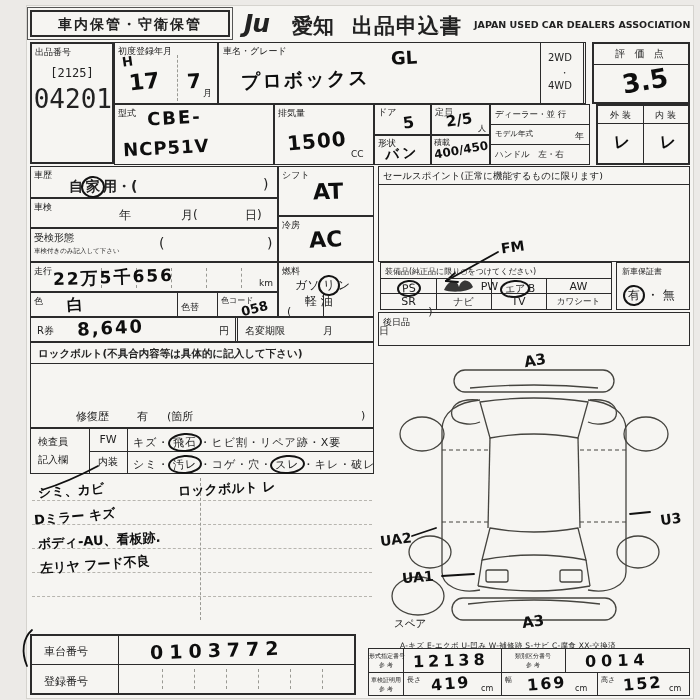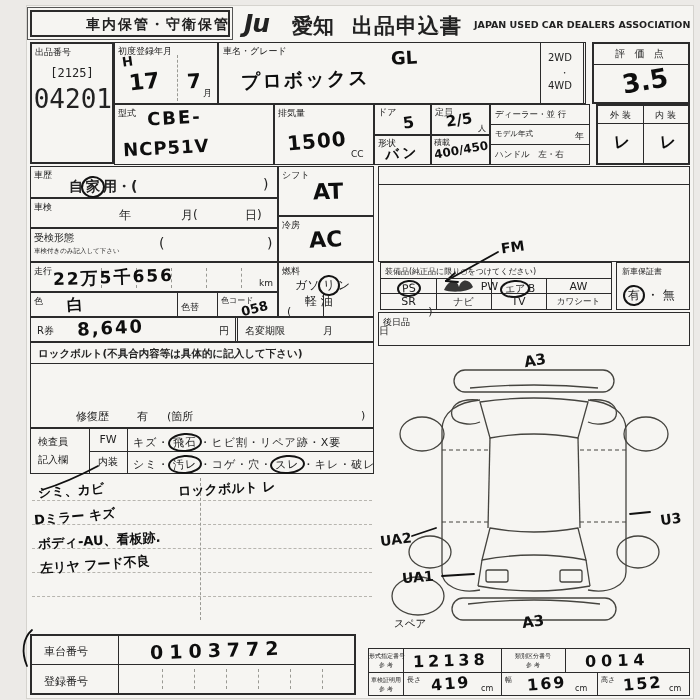--- a/index.html
+++ b/index.html
@@ -26,21 +26,21 @@
   .dgmd{stroke:#45443f;stroke-width:1.2;fill:none;stroke-dasharray:4,3;}
   .ink{stroke:#111;stroke-width:1.8;fill:none;stroke-linecap:round;}
 </style>
 </head>
 <body>
 
 <div class="stage">
   <div class="sheet"></div>
 
   <div class="box b2" style="left:30px;top:10px;width:200px;height:27px;outline:1px solid #555;outline-offset:2px;">
-    <div class="pr ctr" style="left:0;top:4px;width:196px;font-size:14px;font-weight:700;letter-spacing:2px;margin-left:28px;">車内保管・守衛保管</div>
+    <div class="pr ctr" style="left:0;top:4px;width:196px;font-size:14px;font-weight:700;letter-spacing:2px;">車内保管・守衛保管</div>
   </div>
   <div class="pr" style="left:244px;top:9px;font-size:25px;font-weight:900;font-style:italic;letter-spacing:-1px;">Ju</div>
   <div class="pr" style="left:292px;top:12px;font-size:21px;font-weight:800;">愛知</div>
   <div class="pr" style="left:352px;top:12px;font-size:21px;font-weight:800;letter-spacing:1px;">出品申込書</div>
   <div class="pr" style="left:474px;top:19px;font-size:9.5px;font-weight:700;">JAPAN USED CAR DEALERS ASSOCIATION</div>
 
   <div class="box b2" style="left:30px;top:42px;width:84px;height:122px;">
     <div class="lbl" style="left:3px;top:2px;">出品番号</div>
     <div class="pr ctr mono" style="left:0;top:22px;width:80px;font-size:12px;">[2125]</div>
     <div class="pr ctr mono" style="left:0;top:40px;width:80px;font-size:26px;text-align:right;">04201</div>
@@ -175,20 +175,21 @@
   <div class="box" style="left:278px;top:262px;width:96px;height:56px;">
     <div class="lbl" style="left:3px;top:2px;">燃料</div>
     <div class="pr" style="left:16px;top:12px;font-size:12px;">
       <span>ガソ</span><span class="circ">リ</span><span>ン</span>
     </div>
     <div class="pr" style="left:26px;top:30px;font-size:12px;">軽 油</div>
     <div class="pr" style="left:8px;top:41px;font-size:11px;letter-spacing:26px;">(　　　)</div>
   </div>
 
   <div class="box" style="left:378px;top:166px;width:312px;height:96px;">
+    <div class="pr" style="left:4px;top:3px;font-size:9.5px;">セールスポイント(正常に機能するものに限ります)</div>
     <div class="dh" style="left:0;top:17px;width:310px;border-top:1px solid #2b2b2b;"></div>
     <div class="hw" style="left:122px;top:72px;font-size:14px;transform:rotate(-8deg);">FM</div>
   </div>
   <svg class="svgabs" style="left:436px;top:248px;" width="70" height="40">
     <path class="ink" d="M62,4 L10,33"></path>
       <path class="ink" d="M10,33 l9,-8"></path>
       <path class="ink" d="M10,33 l12,1"></path>
   </svg>
 
   <div class="box" style="left:380px;top:262px;width:232px;height:48px;">
@@ -317,20 +318,21 @@
     <path class="ink" d="M34,190 L58,182"></path>
     <text x="2" y="198" font-size="14" font-weight="700" fill="#111" transform="rotate(-7 20 192)">UA2</text>
     <path class="ink" d="M252,168 L272,166"></path>
     <text x="282" y="178" font-size="14" font-weight="700" fill="#111" transform="rotate(-8 292 172)">U3</text>
     <path class="ink" d="M64,230 L96,228"></path>
     <text x="24" y="236" font-size="14" font-weight="700" fill="#111" transform="rotate(-5 40 230)">UA1</text>
     <text x="144" y="281" font-size="15" font-weight="700" fill="#111" transform="rotate(-7 152 276)">A3</text>
     <text x="16" y="281" font-size="10.5" fill="#222">スペア</text>
   </svg>
 
+  <div class="pr" style="left:400px;top:641px;font-size:7.5px;letter-spacing:0.3px;">A-キズ  E-エクボ  U-凹み  W-補修跡  S-サビ  C-腐食  XX-交換済</div>
 
   <div class="box b2" style="left:30px;top:634px;width:326px;height:61px;">
     <div style="position:absolute;left:86px;top:0;height:57px;border-left:1px solid #2b2b2b;"></div>
     <div class="dh" style="left:0;top:28px;width:322px;border-top:1px solid #2b2b2b;"></div>
     <div class="pr" style="left:12px;top:8px;font-size:11px;">車台番号</div>
     <div class="hw" style="left:118px;top:3px;font-size:19px;letter-spacing:6px;transform:rotate(-2deg);">0103772</div>
     <div class="pr" style="left:12px;top:38px;font-size:11px;">登録番号</div>
     <div class="dv" style="left:130px;top:33px;height:20px;"></div>
     <div class="dv" style="left:162px;top:33px;height:20px;"></div>
     <div class="dv" style="left:194px;top:33px;height:20px;"></div>

